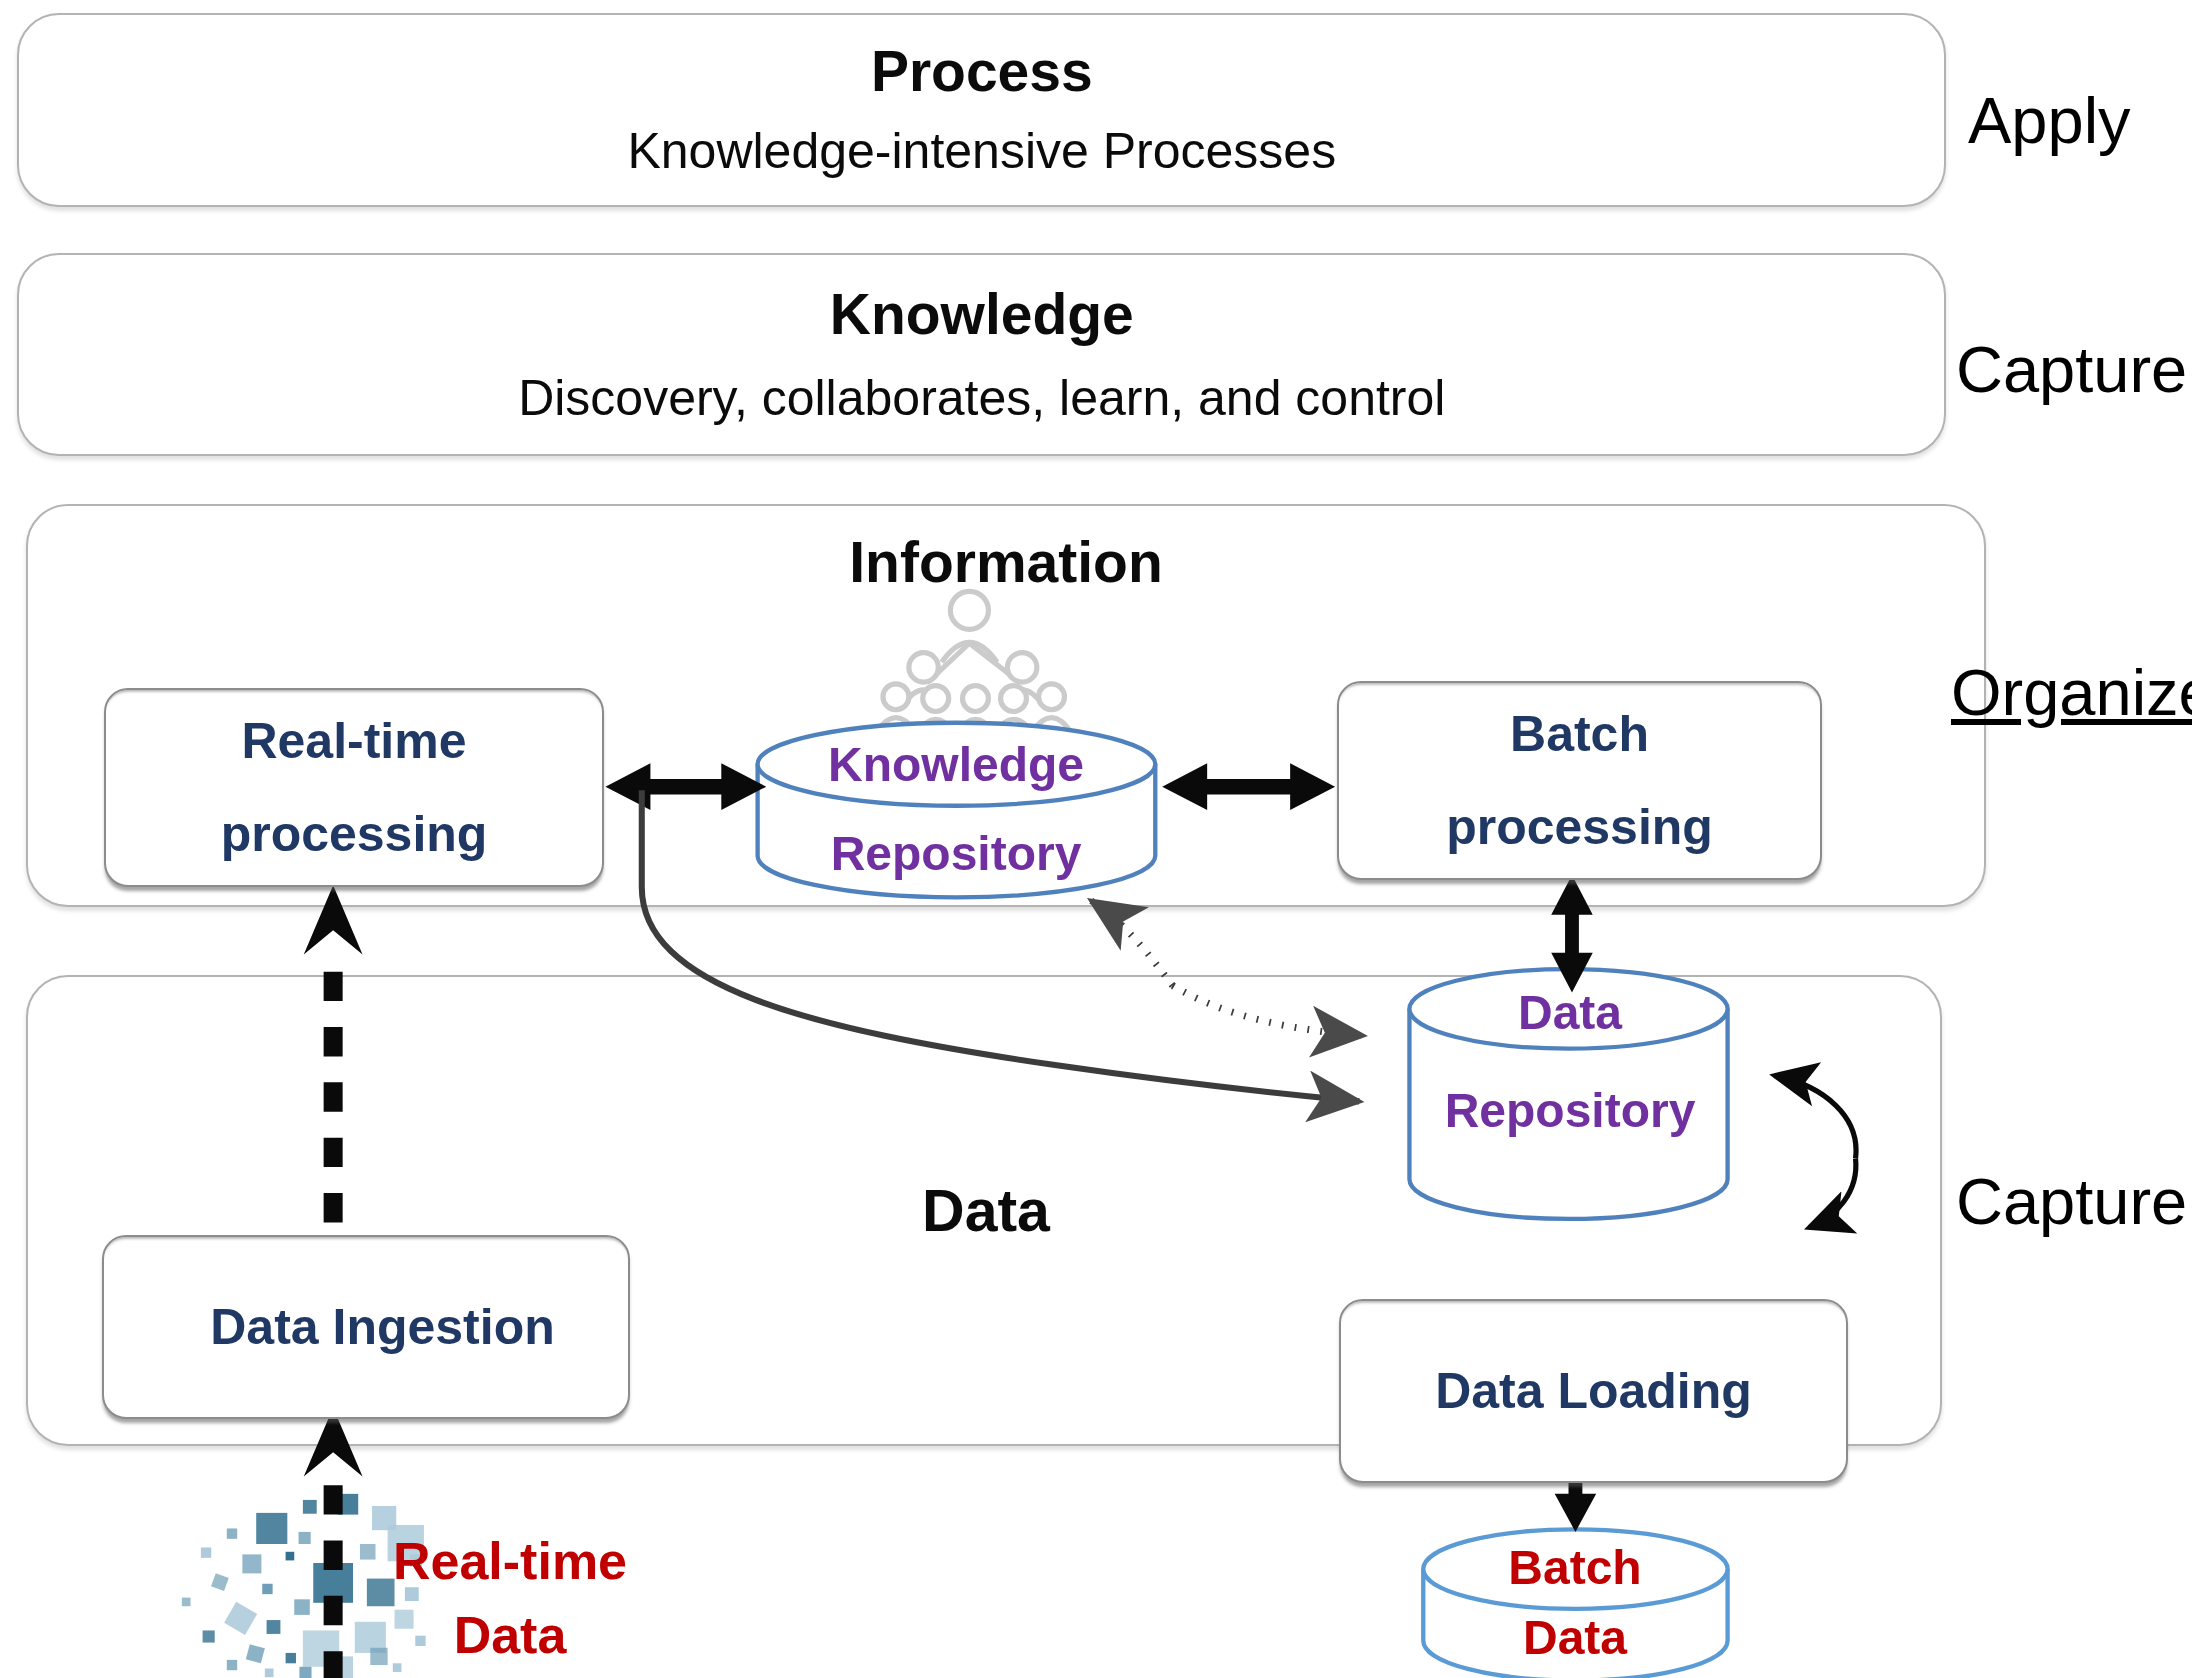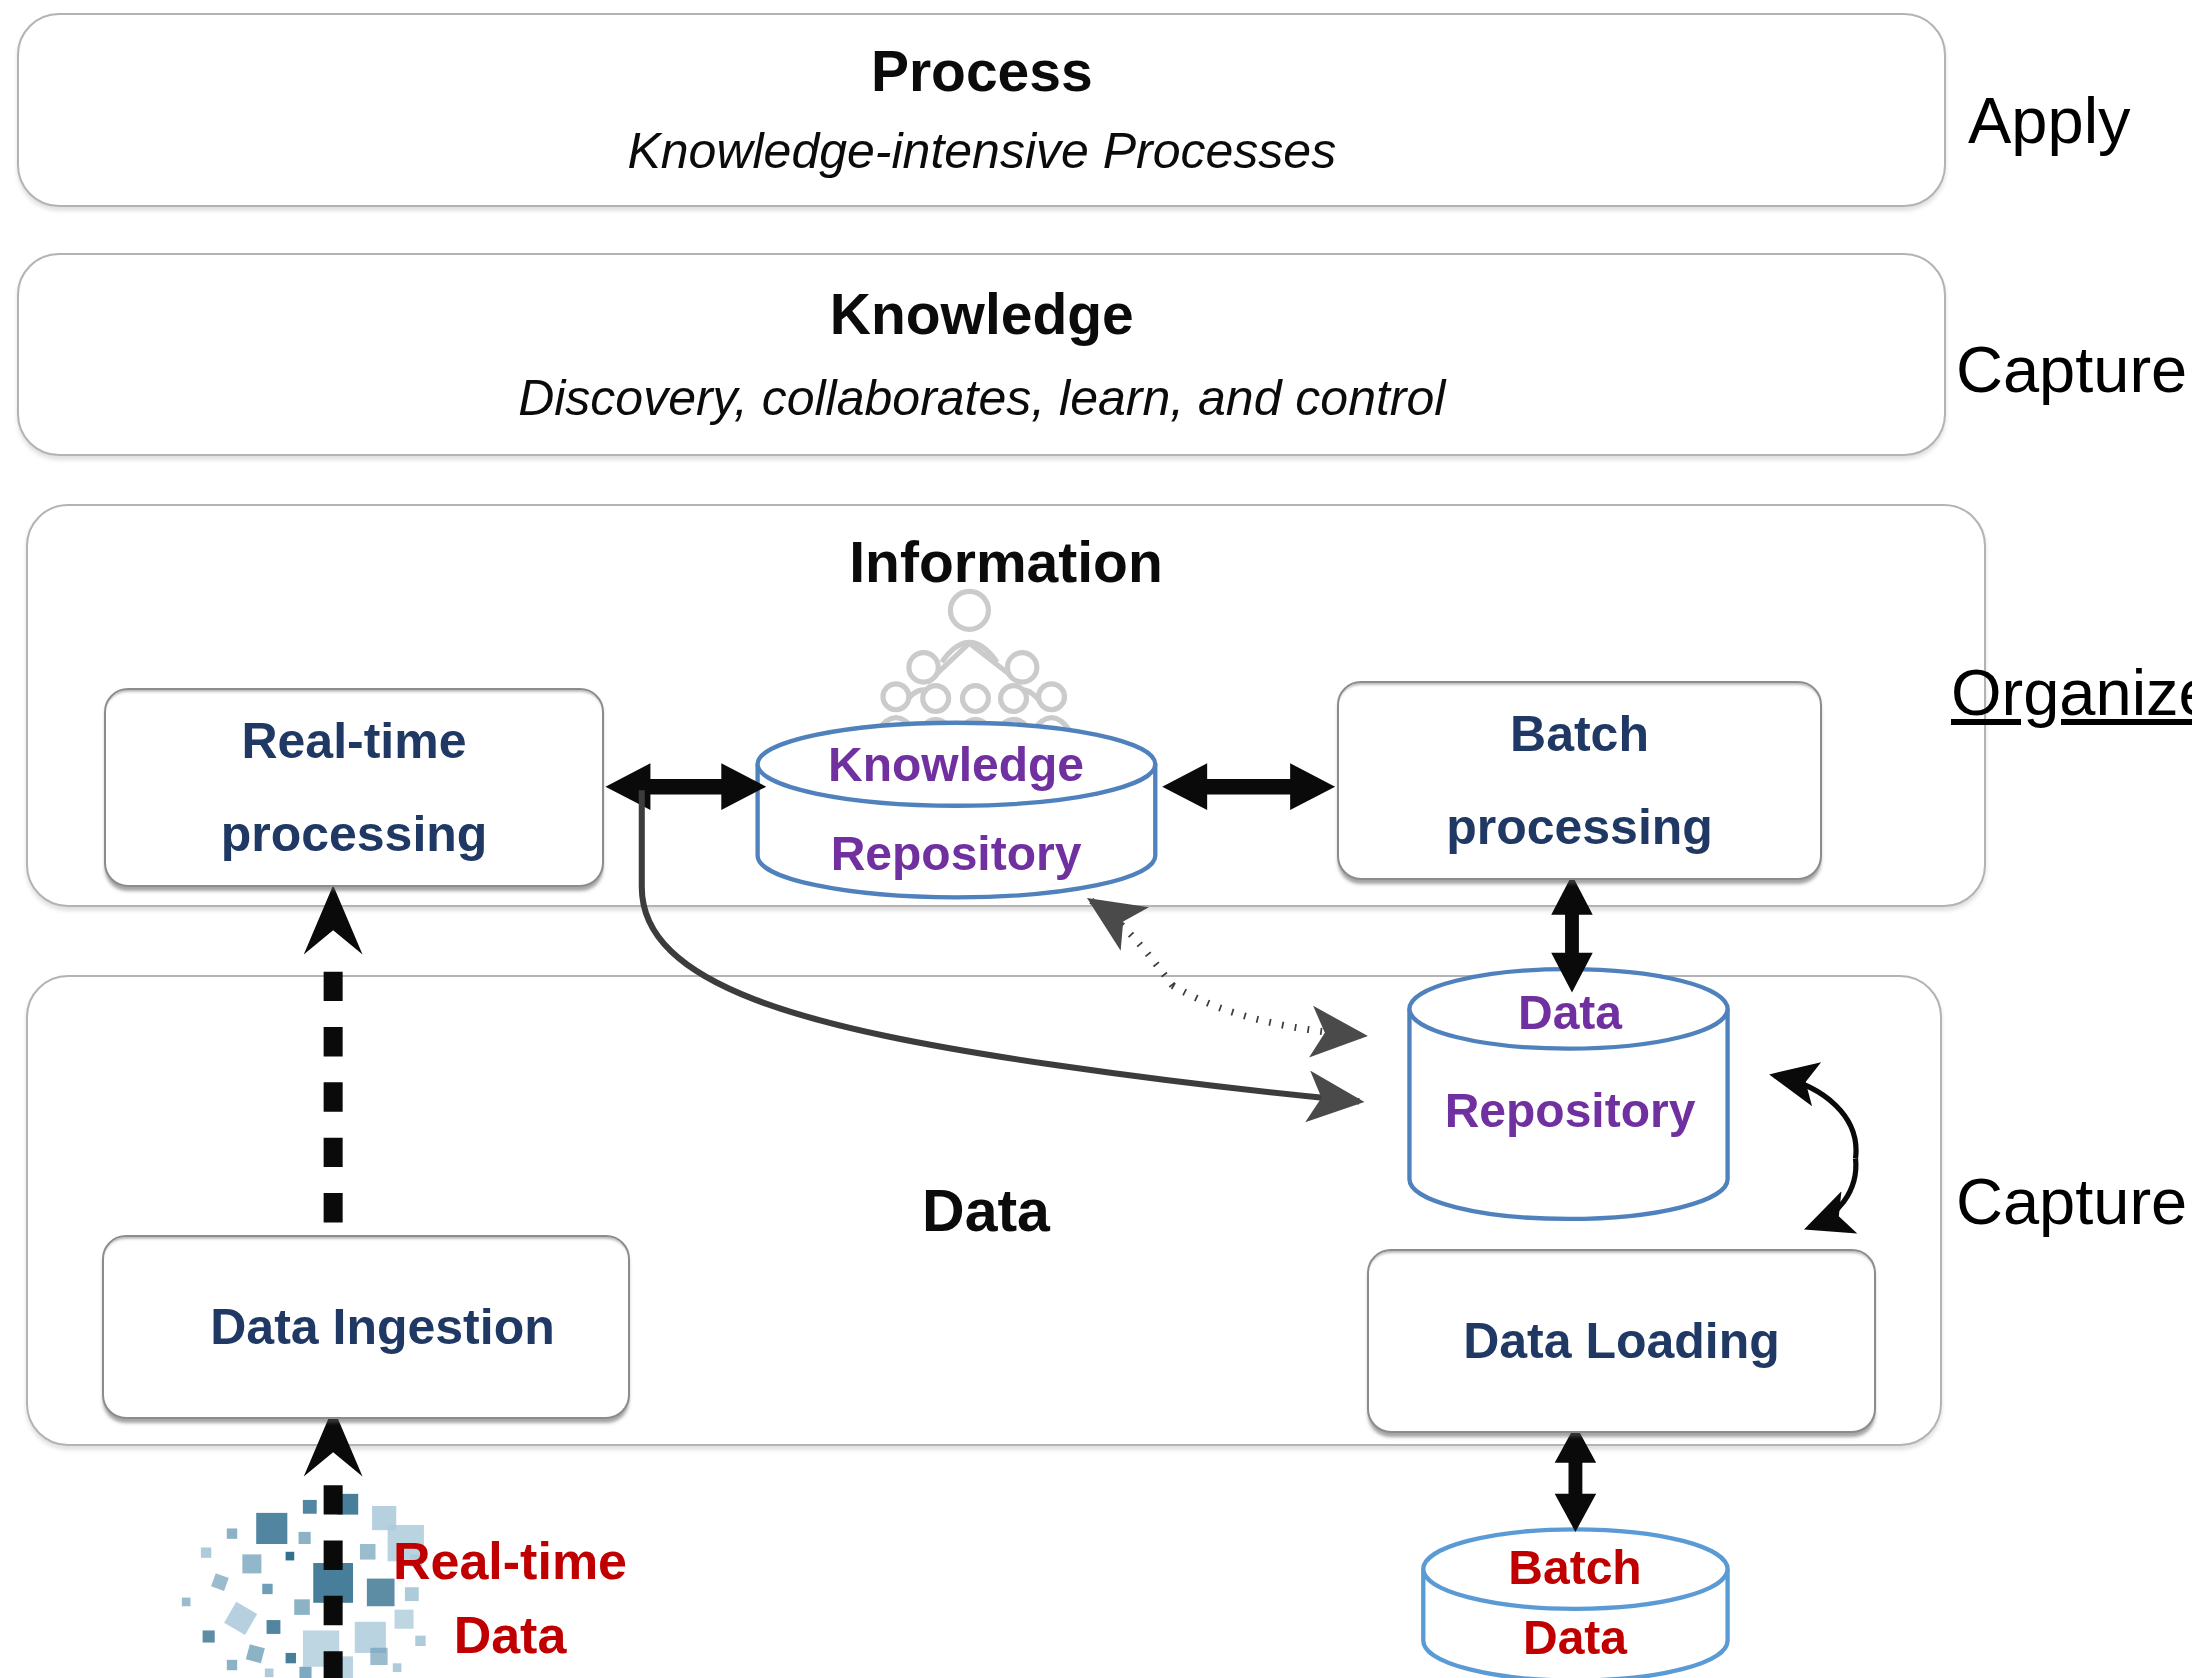--- a/index.html
+++ b/index.html
@@ -9,21 +9,21 @@
     border-radius:15px;
   }
   .layer-box{
     position:absolute;background:#ffffff;border:2.6px solid #b3b3b3;border-radius:42px;
     box-shadow:0 3.5px 4.3px rgba(0,0,0,0.12);
   }
   .layer-title{
     position:absolute;left:0;right:0;text-align:center;font-weight:bold;font-size:57px;color:#0b0b0b;
   }
   .layer-sub{
-    position:absolute;left:0;right:0;text-align:center;font-size:50px;color:#0b0b0b;font-style:italic;
+    position:absolute;left:0;right:0;text-align:center;font-size:50px;color:#0b0b0b;
   }
   .side-label{
     position:absolute;font-size:65px;color:#000;white-space:nowrap;
   }
   .node-box{
     position:absolute;background:#ffffff;border:2.6px solid #8c8c8c;border-radius:24px;
     box-shadow:0 5.2px 3.5px -1.7px rgba(90,90,90,0.55), inset 0 4.3px 2.6px -2.6px rgba(110,110,110,0.5);
     display:flex;flex-direction:column;align-items:center;justify-content:center;
     color:#1F3864;font-weight:bold;font-size:50px;line-height:93px;text-align:center;
     z-index:6;
@@ -182,21 +182,21 @@
 
   <div class="node-box" style="left:1337px;top:681px;width:481px;height:195px;">
     <span>Batch</span>
     <span>processing</span>
   </div>
 
   <div class="node-box" style="left:102px;top:1235px;width:491px;height:180px;line-height:61px;padding-left:33px;">
     <span>Data Ingestion</span>
   </div>
 
-  <div class="node-box" style="left:1339px;top:1249px;width:505px;height:180px;line-height:61px;margin-left:28px;">
+  <div class="node-box" style="left:1339px;top:1299px;width:505px;height:180px;line-height:61px;">
     <span>Data Loading</span>
   </div>
 
   <div class="cyl-text purple" style="left:956px;top:764px;">Knowledge</div>
   <div class="cyl-text purple" style="left:956px;top:853px;">Repository</div>
 
   <div class="cyl-text purple" style="left:1570px;top:1012px;">Data</div>
   <div class="cyl-text purple" style="left:1570px;top:1110px;">Repository</div>
 
   <div class="cyl-text red" style="left:1575px;top:1567px;">Batch</div>

